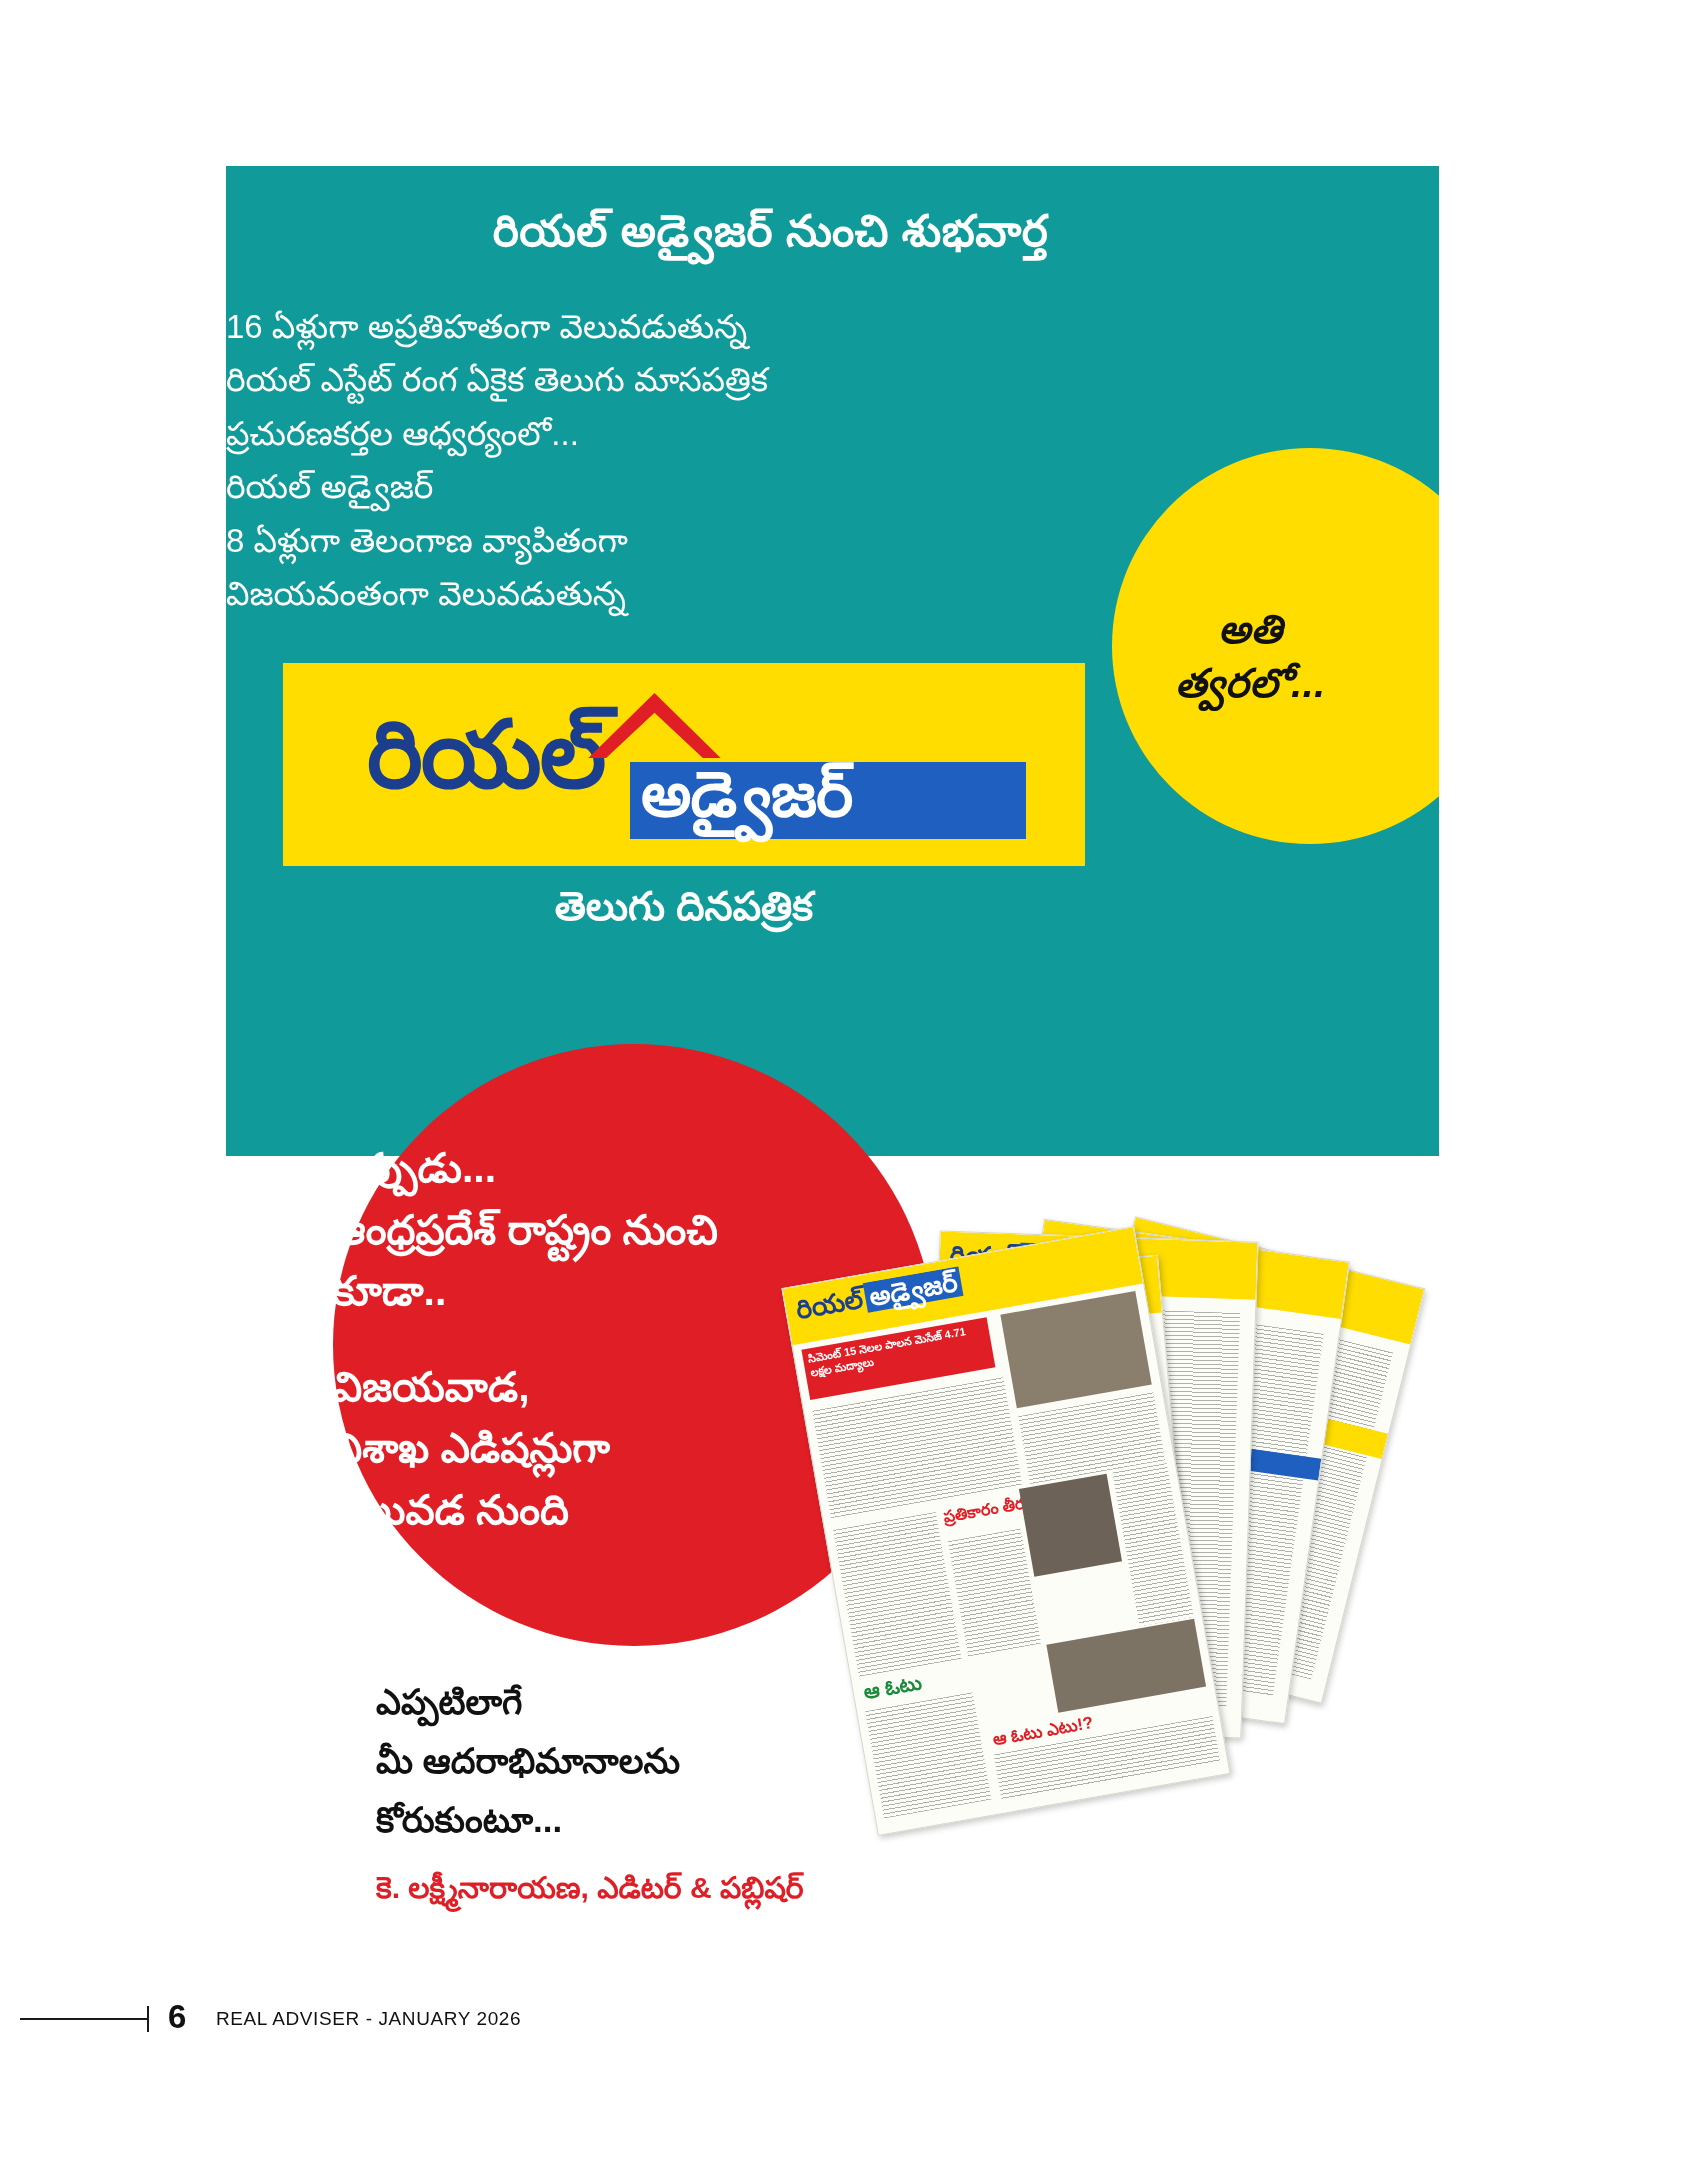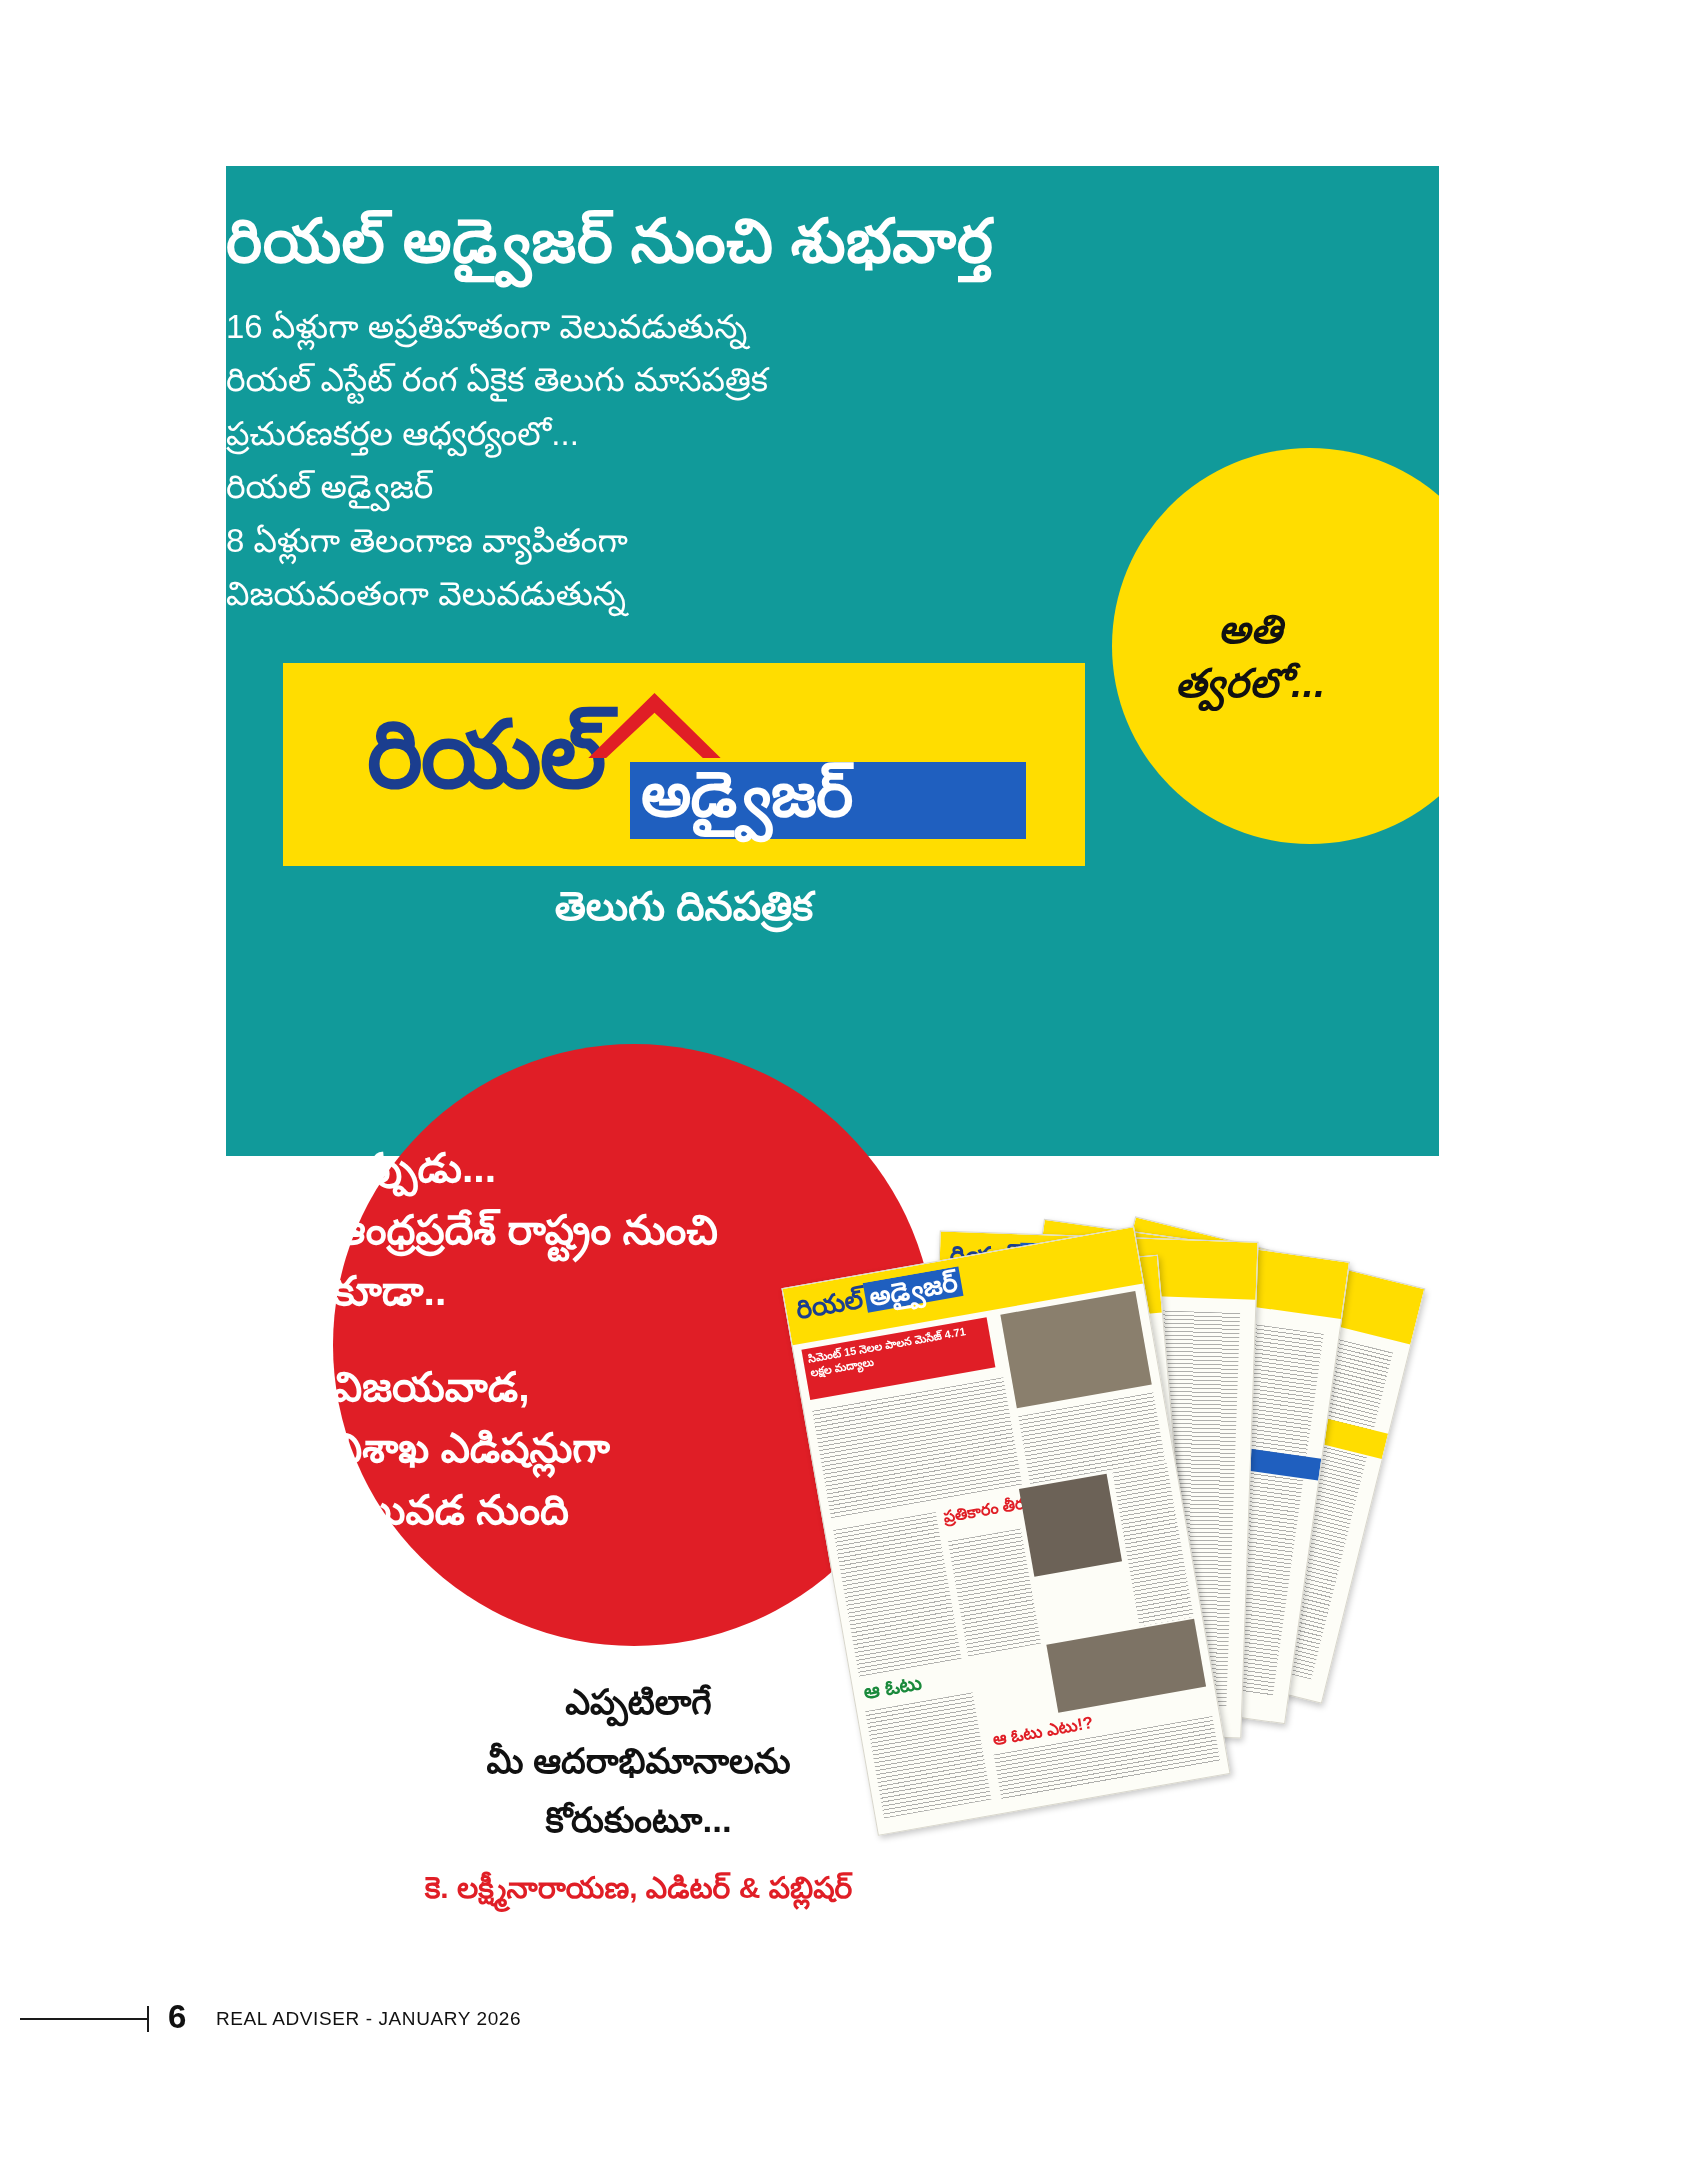--- a/index.html
+++ b/index.html
@@ -54,23 +54,23 @@
     line-height: 1.35;
     letter-spacing: 0.5px;
   }
   .yellow-circle-text span { display: block; font-style: italic; }
 
   .headline {
     position: absolute;
     left: 0;
     top: 40px;
     width: 1089px;
-    text-align: left;
-    color: #ffffff;
-    font-size: 61px;
+    text-align: center;
+    color: #ffffff;
+    font-size: 44px;
     font-weight: bold;
     letter-spacing: 0.5px;
   }
 
   .sub-lines {
     position: absolute;
     left: 0;
     top: 134px;
     width: 1079px;
     color: #ffffff;
@@ -154,21 +154,20 @@
     white-space: nowrap;
   }
   .red-circle .rc-gap { height: 34px; }
 
   
   .closing {
     position: absolute;
     left: 376px;
     top: 1673px;
     width: 525px;
-    text-align: center;
     color: #111111;
     font-size: 35px;
     font-weight: bold;
     line-height: 1.68;
   }
   .closing .signature {
     color: #e01e26;
     font-size: 30px;
     margin-top: 14px;
   }

